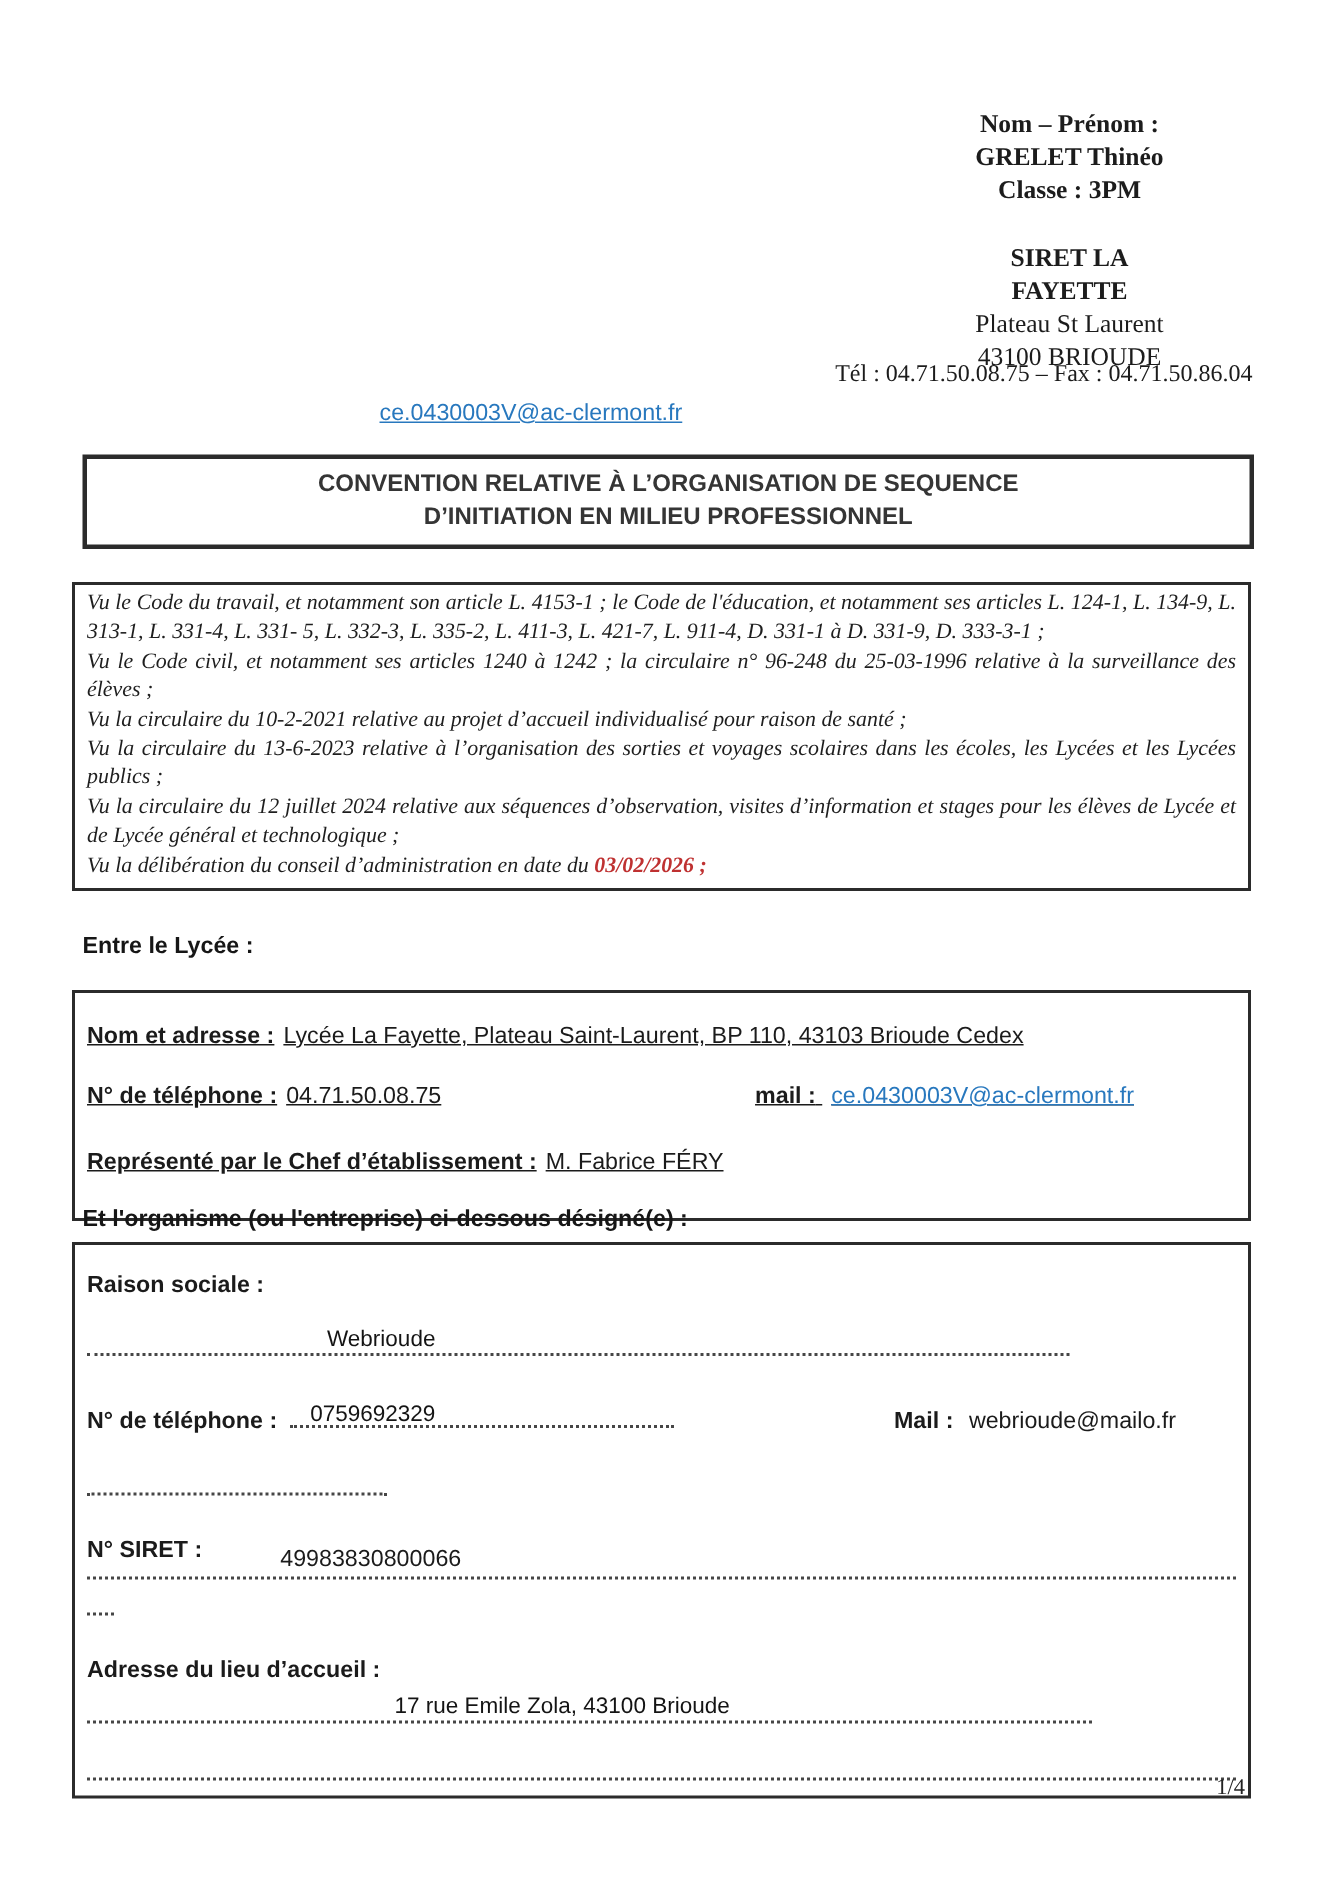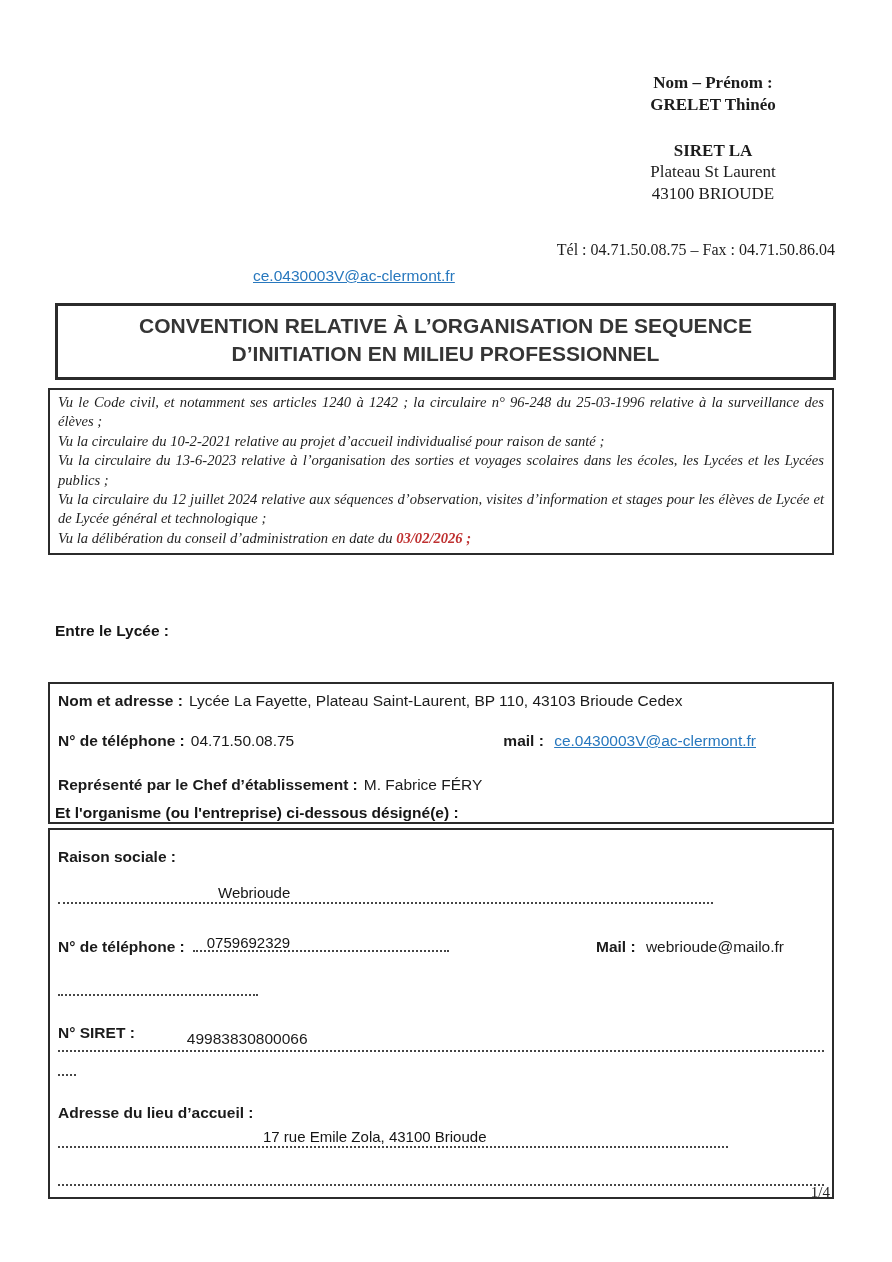--- a/index.html
+++ b/index.html
@@ -20,41 +20,41 @@
     font-family:"Liberation Serif",serif;font-size:16px;color:#1c1c1c;
   }
   .email-top{
     position:absolute;top:267px;left:253px;
     font-size:15.5px;color:#2878be;text-decoration:underline;cursor:pointer;
   }
   
   .title-box{
     position:absolute;top:303px;left:55px;right:56px;
     border:3px solid #2b2b2b;padding:6px 4px 8px;
-    text-align:center;font-weight:bold;font-size:21px;line-height:1.35;color:#353535;
+    text-align:center;font-weight:bold;font-size:16px;line-height:1.35;color:#353535;
   }
   
   .legal-box{
     position:absolute;top:388px;left:48px;right:58px;
     border:2px solid #2b2b2b;padding:3px 8px 5px;
     font-family:"Liberation Serif",serif;font-style:italic;
     font-size:14.6px;line-height:1.33;color:#1e1e1e;
   }
   .legal-box p{margin:0;text-align:justify;}
   .legal-date{color:#bf3131;font-weight:bold;}
   
   .sec-heading{position:absolute;left:55px;font-weight:bold;font-size:15.5px;color:#161616;}
   .h-lycee{top:622px;}
   .h-org{top:804px;}
   
   .form-box{
     position:absolute;left:48px;right:58px;border:2px solid #2b2b2b;
     font-size:15.5px;color:#1b1b1b;
   }
-  .box-lycee{top:682px;height:130px;padding:8px 8px 0;}
+  .box-lycee{top:660px;height:130px;padding:20px 8px 0;text-decoration:underline;}
   .box-org{top:828px;height:355px;padding:12px 8px 0;}
   .row{display:flex;align-items:baseline;}
   .lbl{font-weight:bold;white-space:nowrap;}
   .val{margin-left:6px;}
   .link{color:#2878be;text-decoration:underline;cursor:pointer;}
   .mt22{margin-top:22px;} .mt26{margin-top:26px;}
   .mail-group-lycee{margin-left:auto;margin-right:68px;}
   .mail-group-org{margin-left:auto;margin-right:40px;}
   
   .fill{position:relative;}
@@ -71,34 +71,37 @@
     position:absolute;top:1184px;right:62px;
     font-family:"Liberation Serif",serif;font-size:15px;color:#222;
   }
 </style>
 </head>
 <body>
 
 <div class="header-right">
   <div class="b">Nom – Prénom :</div>
   <div class="b">GRELET Thinéo</div>
+  <div class="b">Classe : 3PM</div>
   <div class="header-gap"></div>
   <div class="b">SIRET LA</div>
+  <div class="b">FAYETTE</div>
   <div>Plateau St Laurent</div>
   <div>43100 BRIOUDE</div>
 </div>
 <div class="telfax">Tél : 04.71.50.08.75 – Fax : 04.71.50.86.04</div>
 <a class="email-top">ce.0430003V@ac-clermont.fr</a>
 
 <div class="title-box">
   <div>CONVENTION RELATIVE À L’ORGANISATION DE SEQUENCE</div>
   <div>D’INITIATION EN MILIEU PROFESSIONNEL</div>
 </div>
 
 <div class="legal-box">
+  <p>Vu le Code du travail, et notamment son article L. 4153-1 ; le Code de l'éducation, et notamment ses articles L. 124-1, L. 134-9, L. 313-1, L. 331-4, L. 331- 5, L. 332-3, L. 335-2, L. 411-3, L. 421-7, L. 911-4, D. 331-1 à D. 331-9, D. 333-3-1 ;</p>
   <p>Vu le Code civil, et notamment ses articles 1240 à 1242 ; la circulaire n° 96-248 du 25-03-1996 relative à la surveillance des élèves ;</p>
   <p>Vu la circulaire du 10-2-2021 relative au projet d’accueil individualisé pour raison de santé ;</p>
   <p>Vu la circulaire du 13-6-2023 relative à l’organisation des sorties et voyages scolaires dans les écoles, les Lycées et les Lycées publics ;</p>
   <p>Vu la circulaire du 12 juillet 2024 relative aux séquences d’observation, visites d’information et stages pour les élèves de Lycée et de Lycée général et technologique ;</p>
   <p><span>Vu la délibération du conseil d’administration en date du </span><span class="legal-date">03/02/2026 ;</span></p>
 </div>
 
 <div class="sec-heading h-lycee">Entre le Lycée :</div>
 <div class="form-box box-lycee">
   <div class="row">

